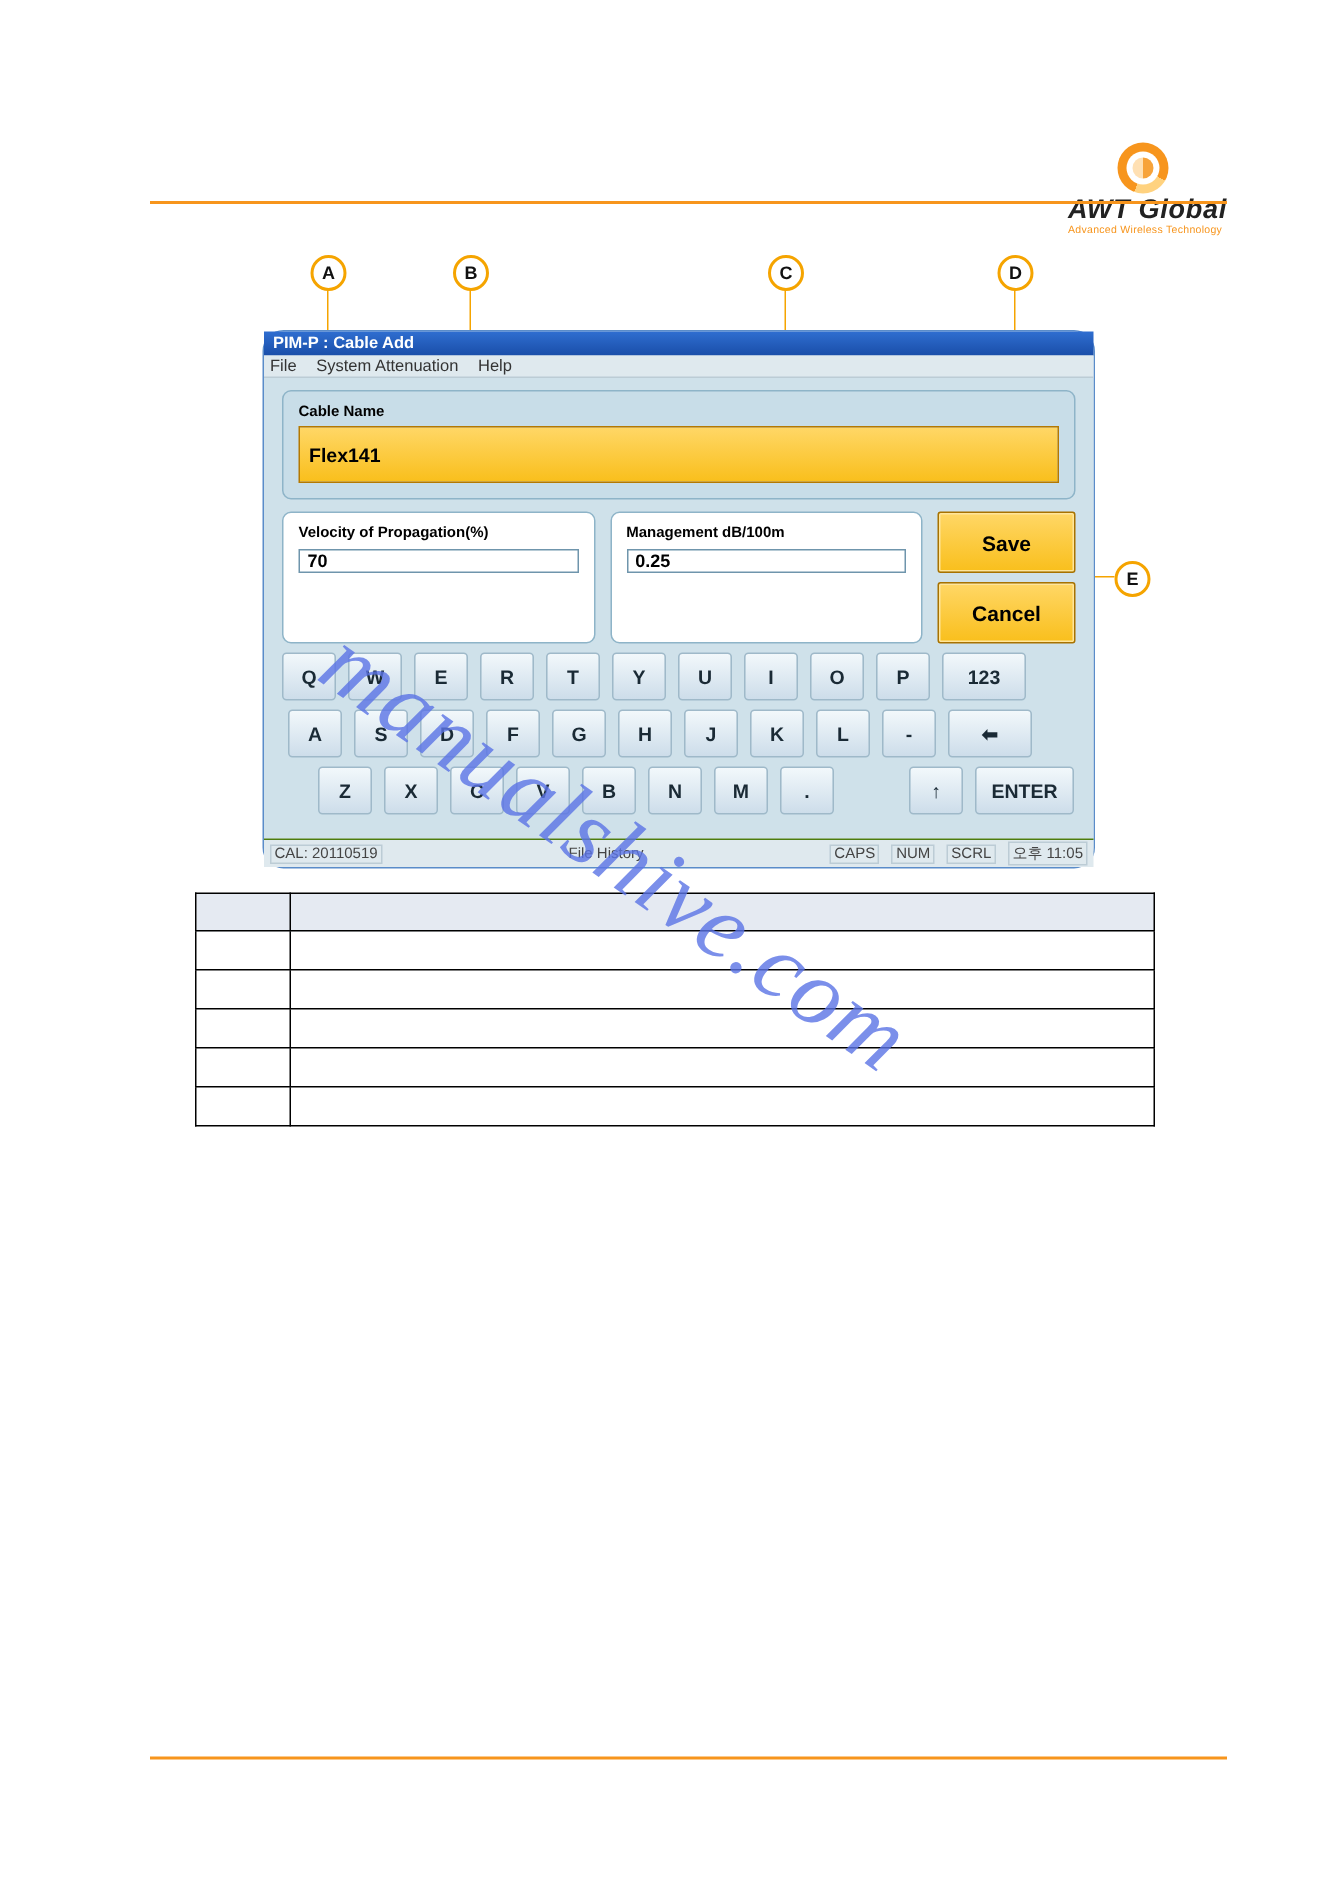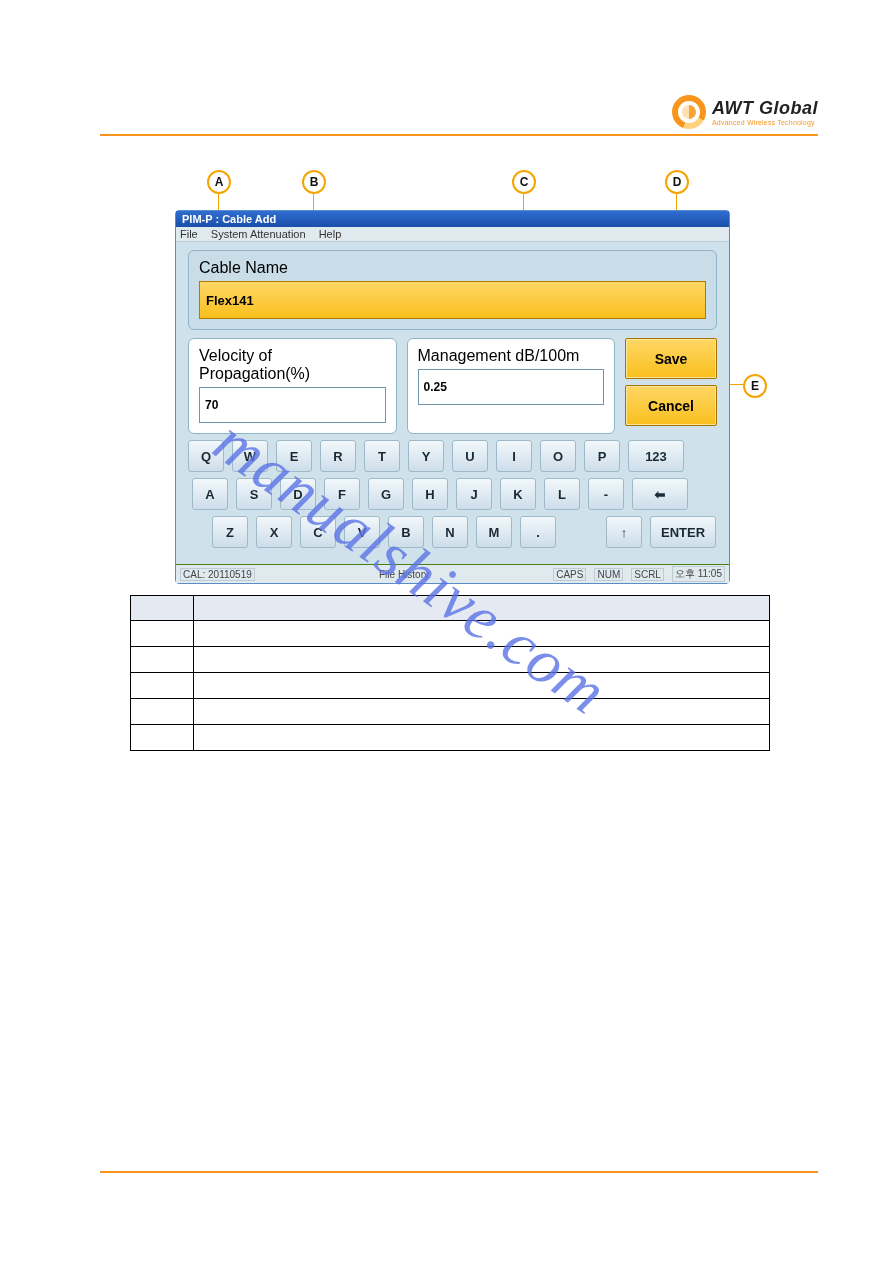--- a/index.html
+++ b/index.html
@@ -1,48 +1,48 @@
 <!DOCTYPE html>
 <html><head>
 <meta charset="utf-8">
 <style>
   html, body { margin:0; padding:0; background:#fff; font-family:Arial,Helvetica,sans-serif; }
   .page { width:893px; min-height:1263px; margin:0 auto; position:relative; background:#fff; }
-  .logo-area { position:absolute; top:95px; right:75px; display:flex; align-items:center; }
+  .logo-area { position:absolute; top:95px; right:75px; display:flex; align-items:center;flex-direction:column; }
   .logo-swirl { width:34px; height:34px; border-radius:50%; position:relative; margin-right:6px;
     background: conic-gradient(#f7951d 0 120deg, #ffd27f 120deg 200deg, #f7951d 200deg 360deg); }
   .logo-swirl:after { content:""; position:absolute; top:6px; left:6px; right:6px; bottom:6px; border-radius:50%; background:#fff; }
   .logo-swirl:before { content:""; position:absolute; top:10px; left:10px; right:10px; bottom:10px; border-radius:50%;
     background: conic-gradient(#f7a33a 0 180deg, #ffe0b3 180deg 360deg); z-index:2;}
   .brand-main { font-weight:bold; font-size:18px; color:#222; font-style:italic; letter-spacing:0.5px;}
   .brand-sub { font-size:7px; color:#f7951d; letter-spacing:0.2px;}
   .hr-orange { position:absolute; left:100px; right:75px; top:134px; height:2px; background:#f7951d; }
 
   .figure-area { position:absolute; top:170px; left:175px; width:555px; }
   .callouts { position:relative; height:40px; }
   .callout { position:absolute; width:20px; height:20px; border:2px solid #f5a400; border-radius:50%; background:#fff;
     font-weight:bold; font-size:12px; color:#111; display:flex; align-items:center; justify-content:center; }
   .callout-line { position:absolute; width:0; border-left:1.5px solid #f5a400; }
   .callout-hline { position:absolute; height:0; border-top:1.5px solid #f5a400; }
   .callout-E { position:absolute; top:204px; left:568px; width:20px; height:20px; border:2px solid #f5a400; border-radius:50%;
     background:#fff; font-weight:bold; font-size:12px; color:#111; display:flex; align-items:center; justify-content:center; }
 
-  .app-window { border:1px solid #5a8cc9; border-radius:4px; background:#e9f1f6; margin-top:0; position:relative;}
+  .app-window { border:1px solid #5a8cc9; border-radius:14px; background:#e9f1f6; margin-top:10px; position:relative;}
   .titlebar { background:linear-gradient(#2f6ed0,#1a4ea9); color:#fff; font-weight:700; font-size:11px; padding:2px 6px; }
   .menubar { background:#dfe9ee; font-size:11px; color:#333; padding:1px 4px; border-bottom:1px solid #bcccd5;}
   .menubar span { margin-right:10px; }
   .client { padding:8px 12px 10px; background:#cfe1ea; }
   .panel { background:#c8dde8; border:1px solid #8eb4c8; border-radius:6px; padding:6px 10px 10px; margin-bottom:8px;}
-  .panel-label { font-weight:normal; font-size:16px; margin:2px 0 4px;}
+  .panel-label { font-weight:bold; font-size:10px; margin:2px 0 4px;}
   .input-orange { width:100%; box-sizing:border-box; height:38px; font-size:13px; padding:2px 6px;
     background:linear-gradient(#ffd766,#f9bf1c); border:1px solid #b57900; color:#000; font-weight:bold;}
   .row { display:flex; gap:10px; }
   .sub-panel { flex:1; background:#ffffff; border:1px solid #8eb4c8; border-radius:6px; padding:6px 10px 10px;}
   .side-panel { width:92px; display:flex; flex-direction:column; gap:6px; }
-  .input-white { width:100%; box-sizing:border-box; height:36px; font-size:12px; font-weight:bold; padding:1px 5px; border:1px solid #6f95ac;}
+  .input-white { width:100%; box-sizing:border-box; height:16px; font-size:12px; font-weight:bold; padding:1px 5px; border:1px solid #6f95ac;}
   .btn-orange { height:41px; background:linear-gradient(#ffd766,#f9bf1c); border:1px solid #a87200; font-weight:bold;
     font-size:14px; color:#000; border-radius:2px; text-align:center; padding:2px 4px; box-shadow:inset 0 0 0 1px #ffe59b;}
   .keyboard { margin-top:4px; }
   .krow { display:flex; gap:8px; margin:6px 0; justify-content:flex-start; }
   .indent1 { padding-left:4px; }
   .indent2 { padding-left:24px; }
   .key { height:30px; min-width:34px; background:linear-gradient(#f2f8fb,#cdddea); border:1px solid #9fb9c9; border-radius:3px;
     font-weight:bold; font-size:13px; color:#1a2a35; display:flex; align-items:center; justify-content:center; }
   .key-wide { min-width:54px; }
   .key-enter { min-width:64px; }

